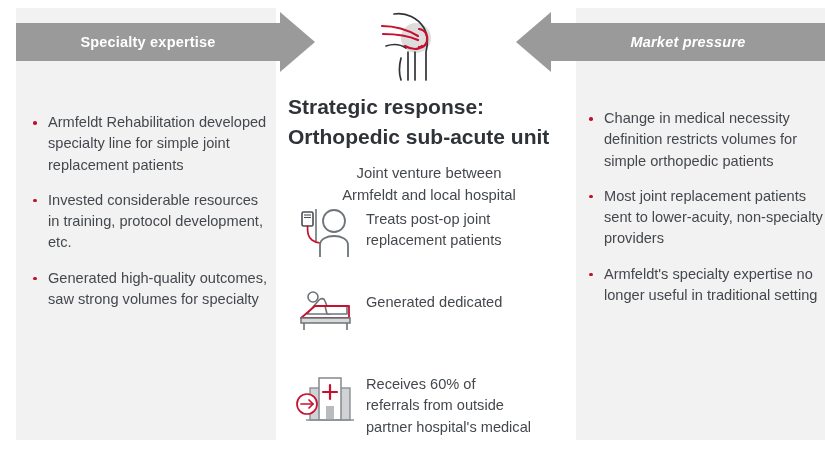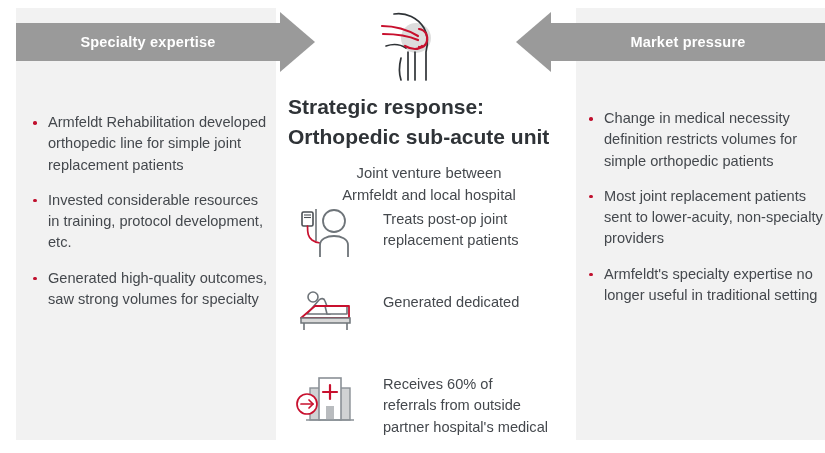--- a/index.html
+++ b/index.html
@@ -69,21 +69,21 @@
   
   .arrow-left  { left: 8px; width: 299px; }
   .arrow-left  .bar  { left: 0; width: 264px; }
   .arrow-left  .head { left: 264px; border-left: 35px solid #9a9a9a; }
   .arrow-left  .label { left: 0; width: 264px; }
 
   
   .arrow-right { left: 508px; width: 309px; }
   .arrow-right .bar  { left: 35px; width: 274px; }
   .arrow-right .head { left: 0; border-right: 35px solid #9a9a9a; }
-  .arrow-right .label { left: 35px; width: 274px; }
+  .arrow-right .label { left: 35px; width: 274px; font-style: italic; }
 
   
   .bullets {
     position: absolute;
     list-style: none;
     margin: 0;
     padding: 0;
   }
   .bullets.left  { left: 22px;  top: 112px; width: 238px; }
   .bullets.right { left: 578px; top: 108px; width: 238px; }
@@ -143,21 +143,20 @@
     color: #44484d;
     margin-top: 20px;
   }
 
   .feature {
     position: absolute;
     left: 0;
     width: 282px;
     display: flex;
     align-items: flex-start;
-    gap: 17px;
   }
   .feature .ficon {
     width: 78px;
     flex: 0 0 78px;
     display: flex;
     justify-content: center;
     align-items: flex-start;
   }
   .feature .ftext {
     font-size: 14.6px;
@@ -184,21 +183,21 @@
     <div class="label">Specialty expertise</div>
   </div>
 
   <div class="arrow-band arrow-right">
     <div class="bar"></div>
     <div class="head"></div>
     <div class="label">Market pressure</div>
   </div>
 
   <ul class="bullets left">
-    <li>Armfeldt Rehabilitation developed orthopedic line for simple joint replacement patients</li>
+    <li>Armfeldt Rehabilitation developed specialty line for simple joint replacement patients</li>
     <li>Invested considerable resources in training, protocol development, etc.</li>
     <li>Generated high-quality outcomes, saw strong volumes for specialty</li>
   </ul>
 
   <ul class="bullets right">
     <li>Change in medical necessity definition restricts volumes for simple orthopedic patients</li>
     <li>Most joint replacement patients sent to lower-acuity, non-specialty providers</li>
     <li>Armfeldt's specialty expertise no longer useful in traditional setting</li>
   </ul>
 

